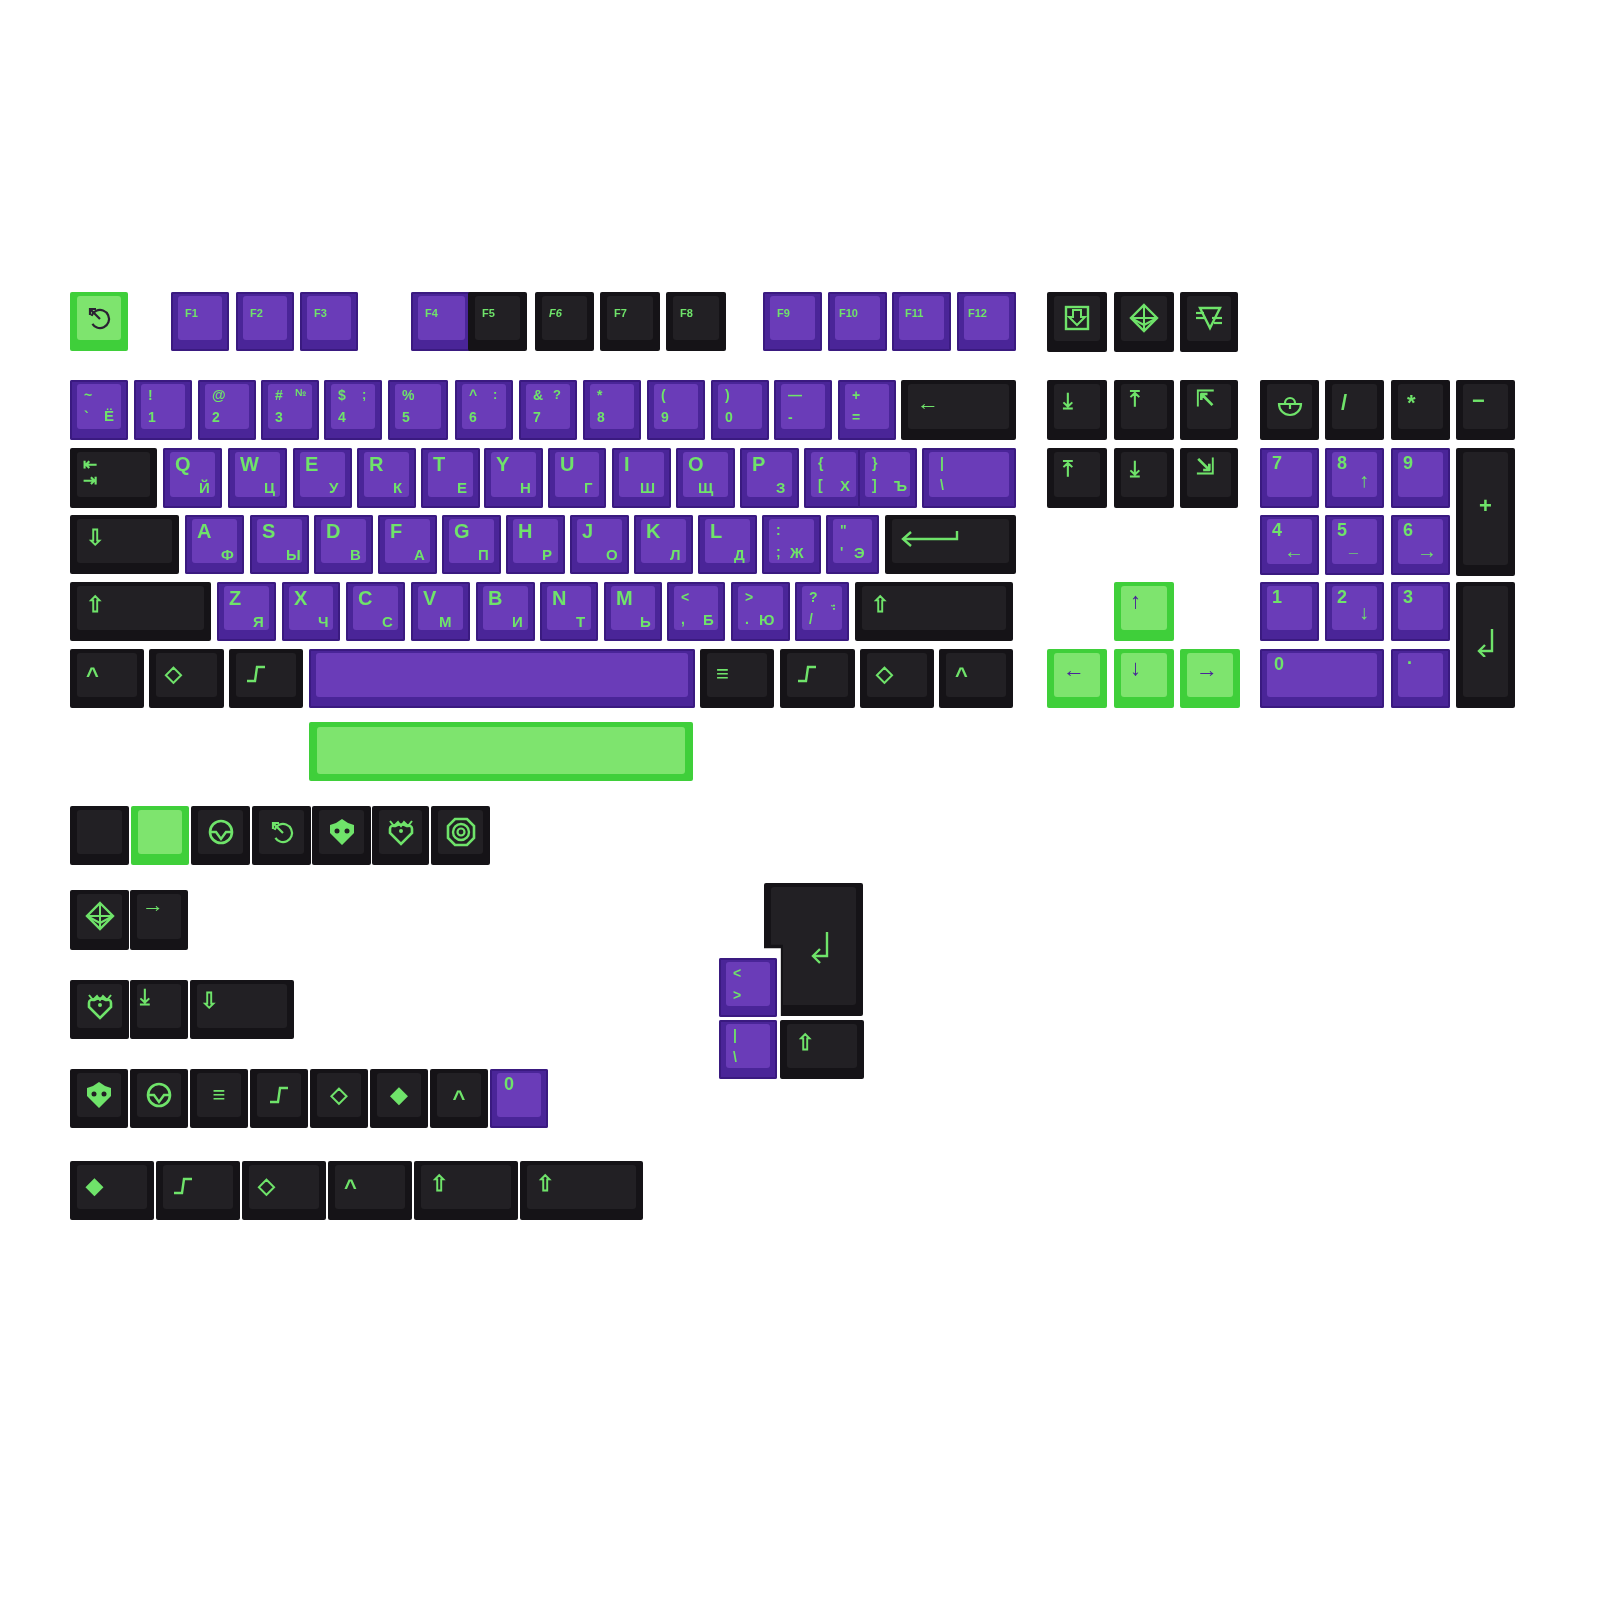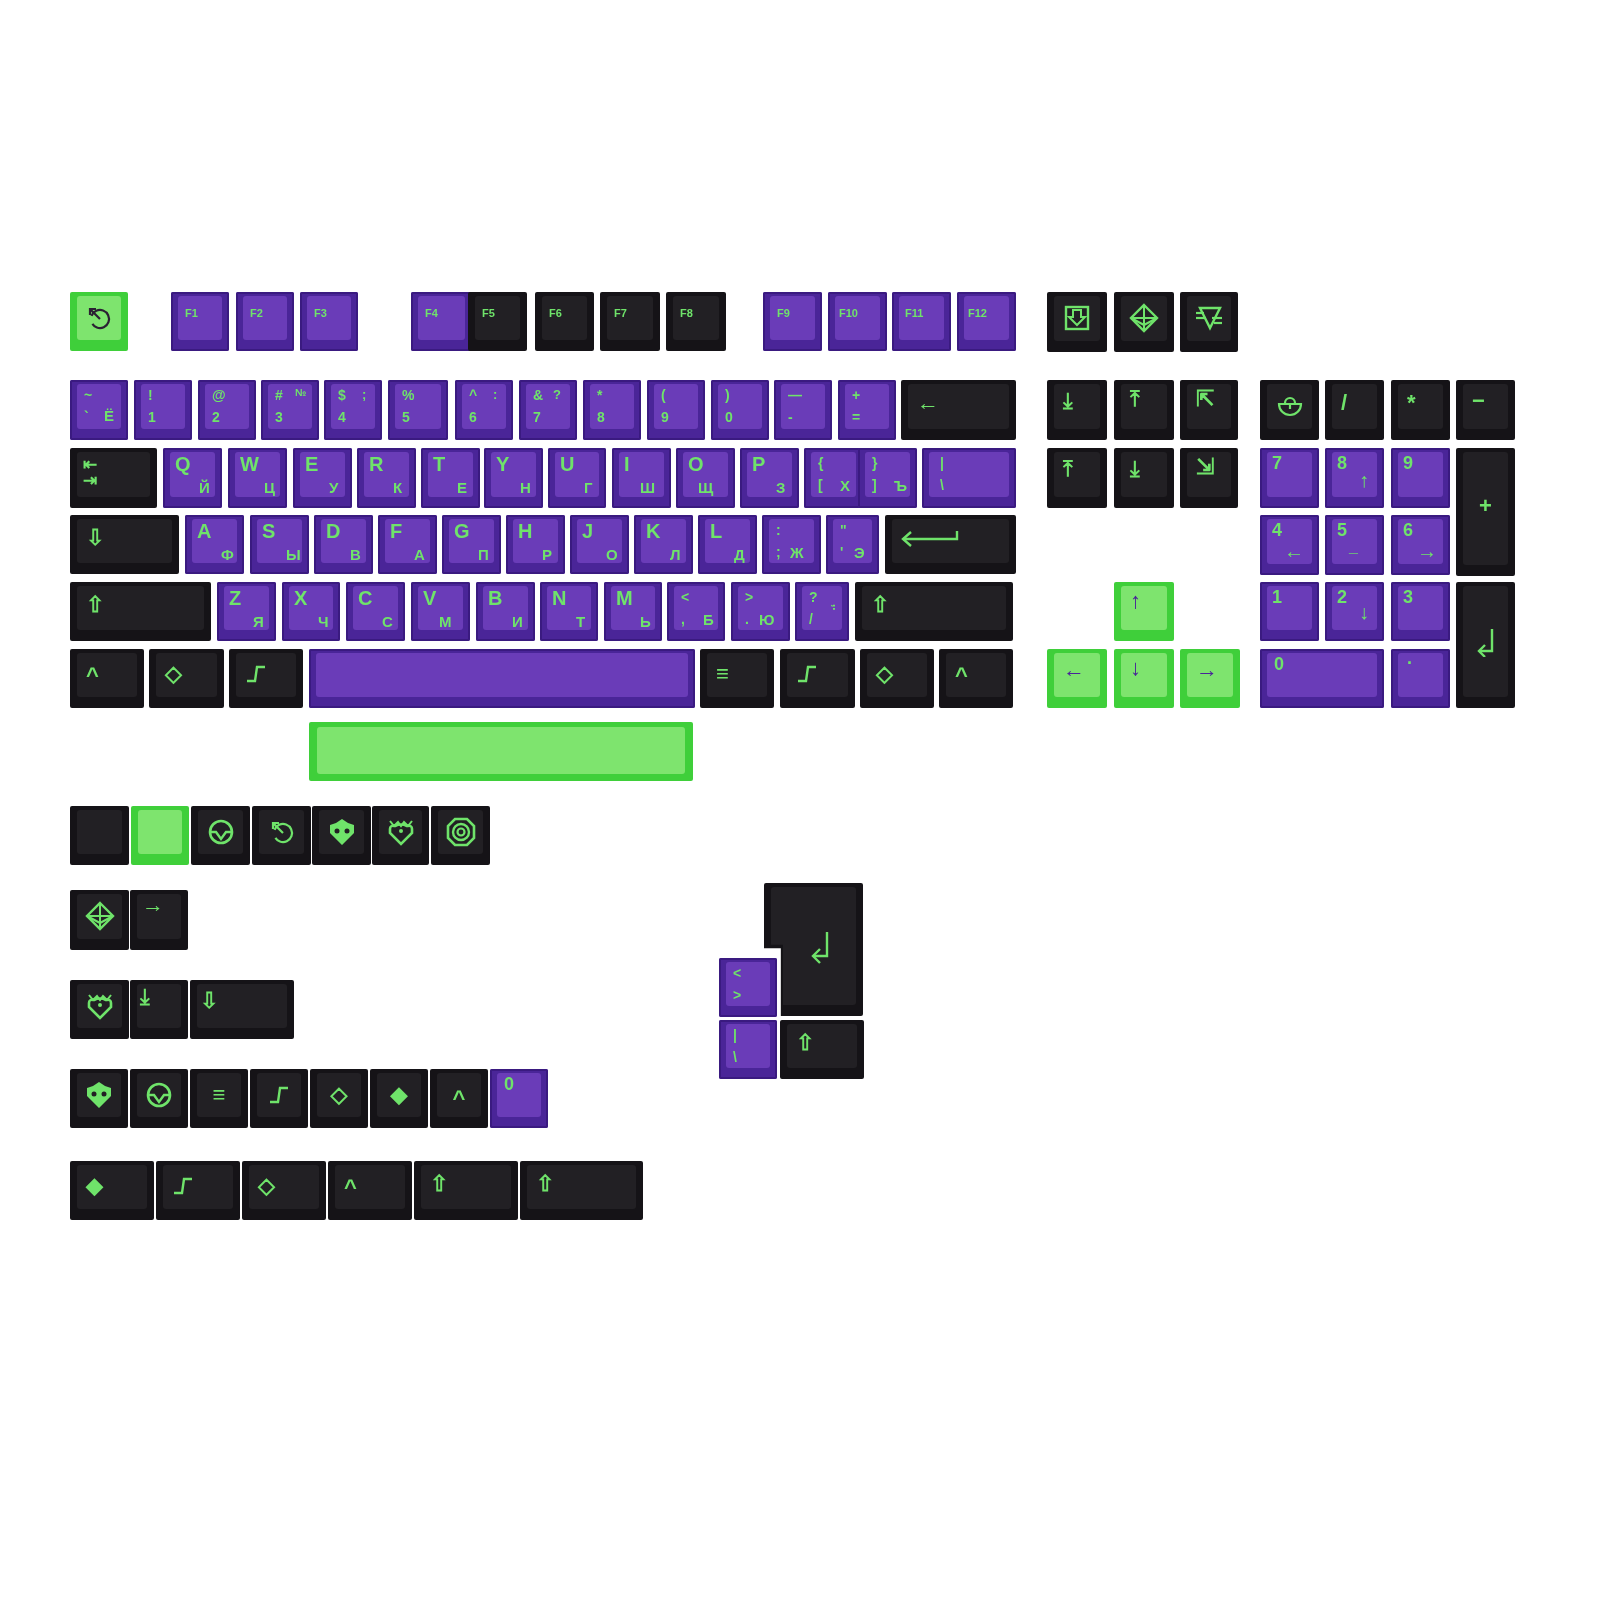--- a/index.html
+++ b/index.html
@@ -55,21 +55,21 @@
   </div>
 <div class="key k-purple" style="left:365px;top:292px;width:61px;height:59px;margin-left:46px;">
     <div class="top"></div>
     <span class="lbl fk">F4</span>
   </div>
 
 <div class="key k-black" style="left:468px;top:292px;width:59px;height:59px;">
     <div class="top"></div>
     <span class="lbl fk">F5</span>
   </div>
-<div class="key k-black" style="left:535px;top:292px;width:59px;height:59px;">
+<div class="key k-black" style="left:535px;top:292px;width:59px;height:59px;font-style:italic;">
     <div class="top"></div>
     <span class="lbl fk">F6</span>
   </div>
 <div class="key k-black" style="left:600px;top:292px;width:60px;height:59px;">
     <div class="top"></div>
     <span class="lbl fk">F7</span>
   </div>
 <div class="key k-black" style="left:666px;top:292px;width:60px;height:59px;">
     <div class="top"></div>
     <span class="lbl fk">F8</span>

